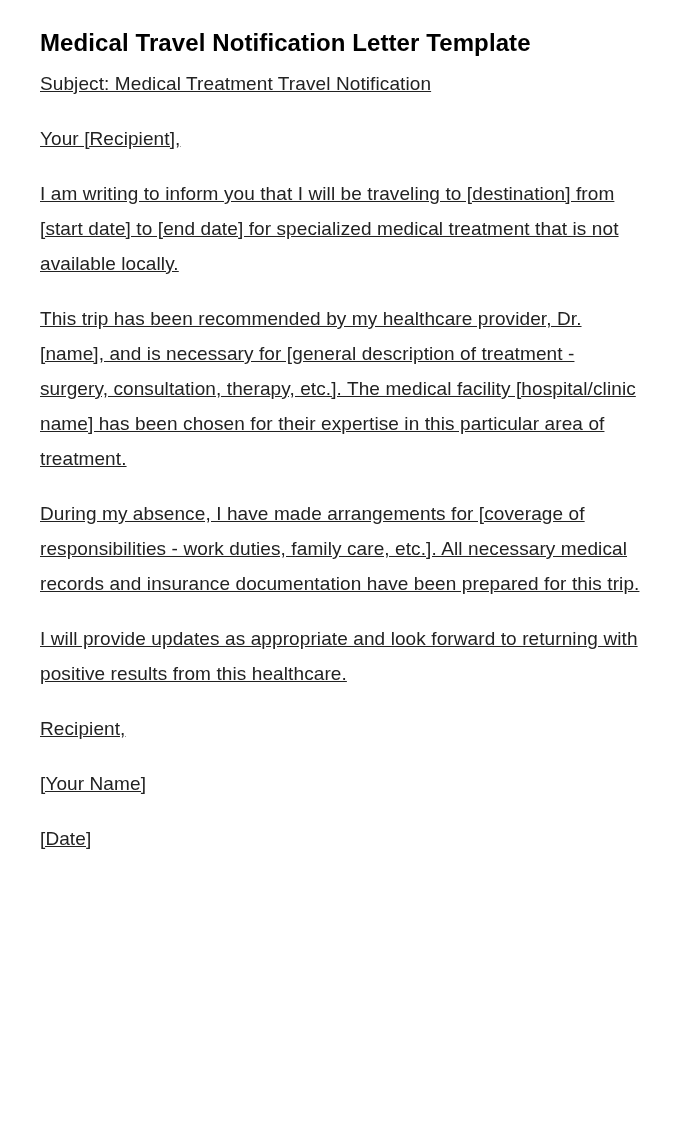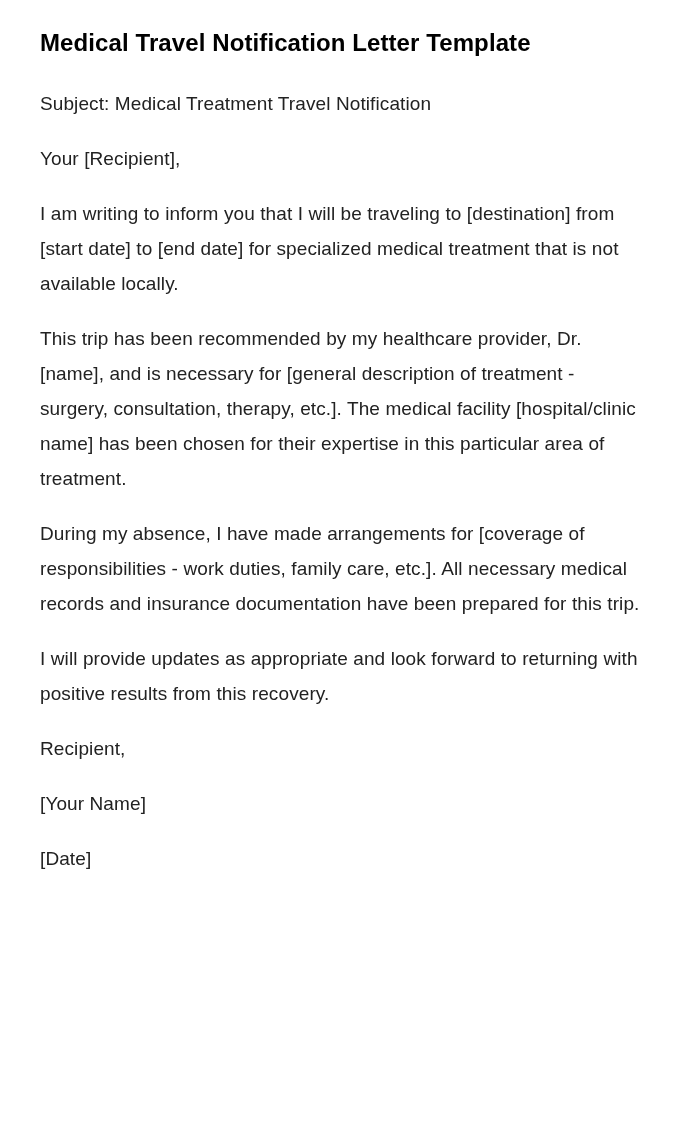--- a/index.html
+++ b/index.html
@@ -15,50 +15,51 @@
     background: #ffffff;
     padding: 28px 60px 0 40px;
     font-family: "Liberation Sans", sans-serif;
     overflow: hidden;
   }
   .doc-title {
     font-size: 24px;
     font-weight: 700;
     color: #000000;
     line-height: 30px;
-    margin: 0 0 28px 0;
+    margin: 0 0 8px 0;
     letter-spacing: 0.1px;
   }
   .body-text {
     font-size: 19px;
     line-height: 35px;
     color: #222222;
     margin: 0 0 20px 0;
     max-width: 602px;
     letter-spacing: 0.1px;
+    text-decoration: underline;
   }
 </style>
 </head>
 <body>
 
 <div class="page">
   <h1 class="doc-title">Medical Travel Notification Letter Template</h1>
 
   <p class="body-text">Subject: Medical Treatment Travel Notification</p>
 
   <p class="body-text">Your [Recipient],</p>
 
   <p class="body-text">I am writing to inform you that I will be traveling to [destination] from [start date] to [end date] for specialized medical treatment that is not available locally.</p>
 
   <p class="body-text">This trip has been recommended by my healthcare provider, Dr. [name], and is necessary for [general description of treatment - surgery, consultation, therapy, etc.]. The medical facility [hospital/clinic name] has been chosen for their expertise in this particular area of treatment.</p>
 
   <p class="body-text">During my absence, I have made arrangements for [coverage of responsibilities - work duties, family care, etc.]. All necessary medical records and insurance documentation have been prepared for this trip.</p>
 
 
-  <p class="body-text">I will provide updates as appropriate and look forward to returning with positive results from this recovery.</p>
+  <p class="body-text">I will provide updates as appropriate and look forward to returning with positive results from this healthcare.</p>
 
 
   <p class="body-text">Recipient,</p>
 
   <p class="body-text">[Your Name]</p>
 
   <p class="body-text">[Date]</p>
 </div>
 
 </body></html>

